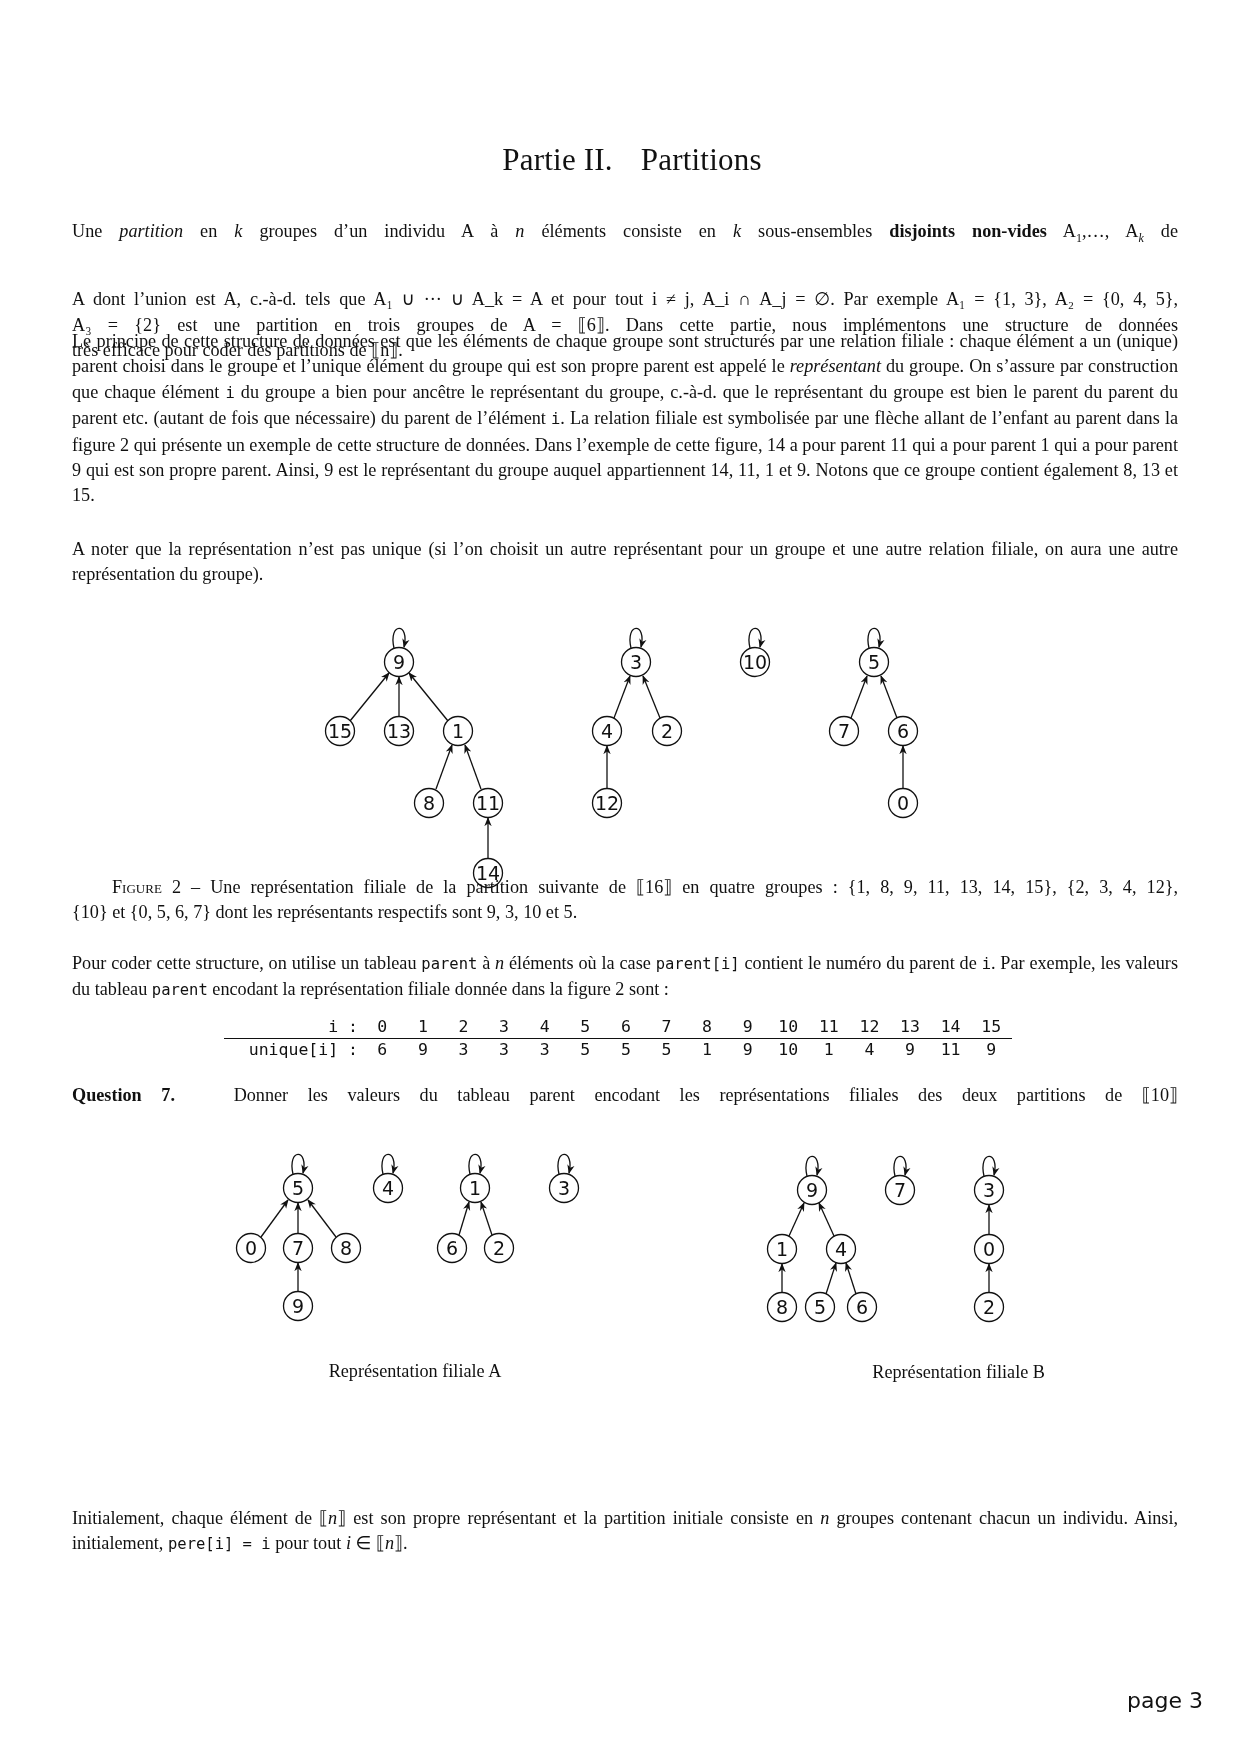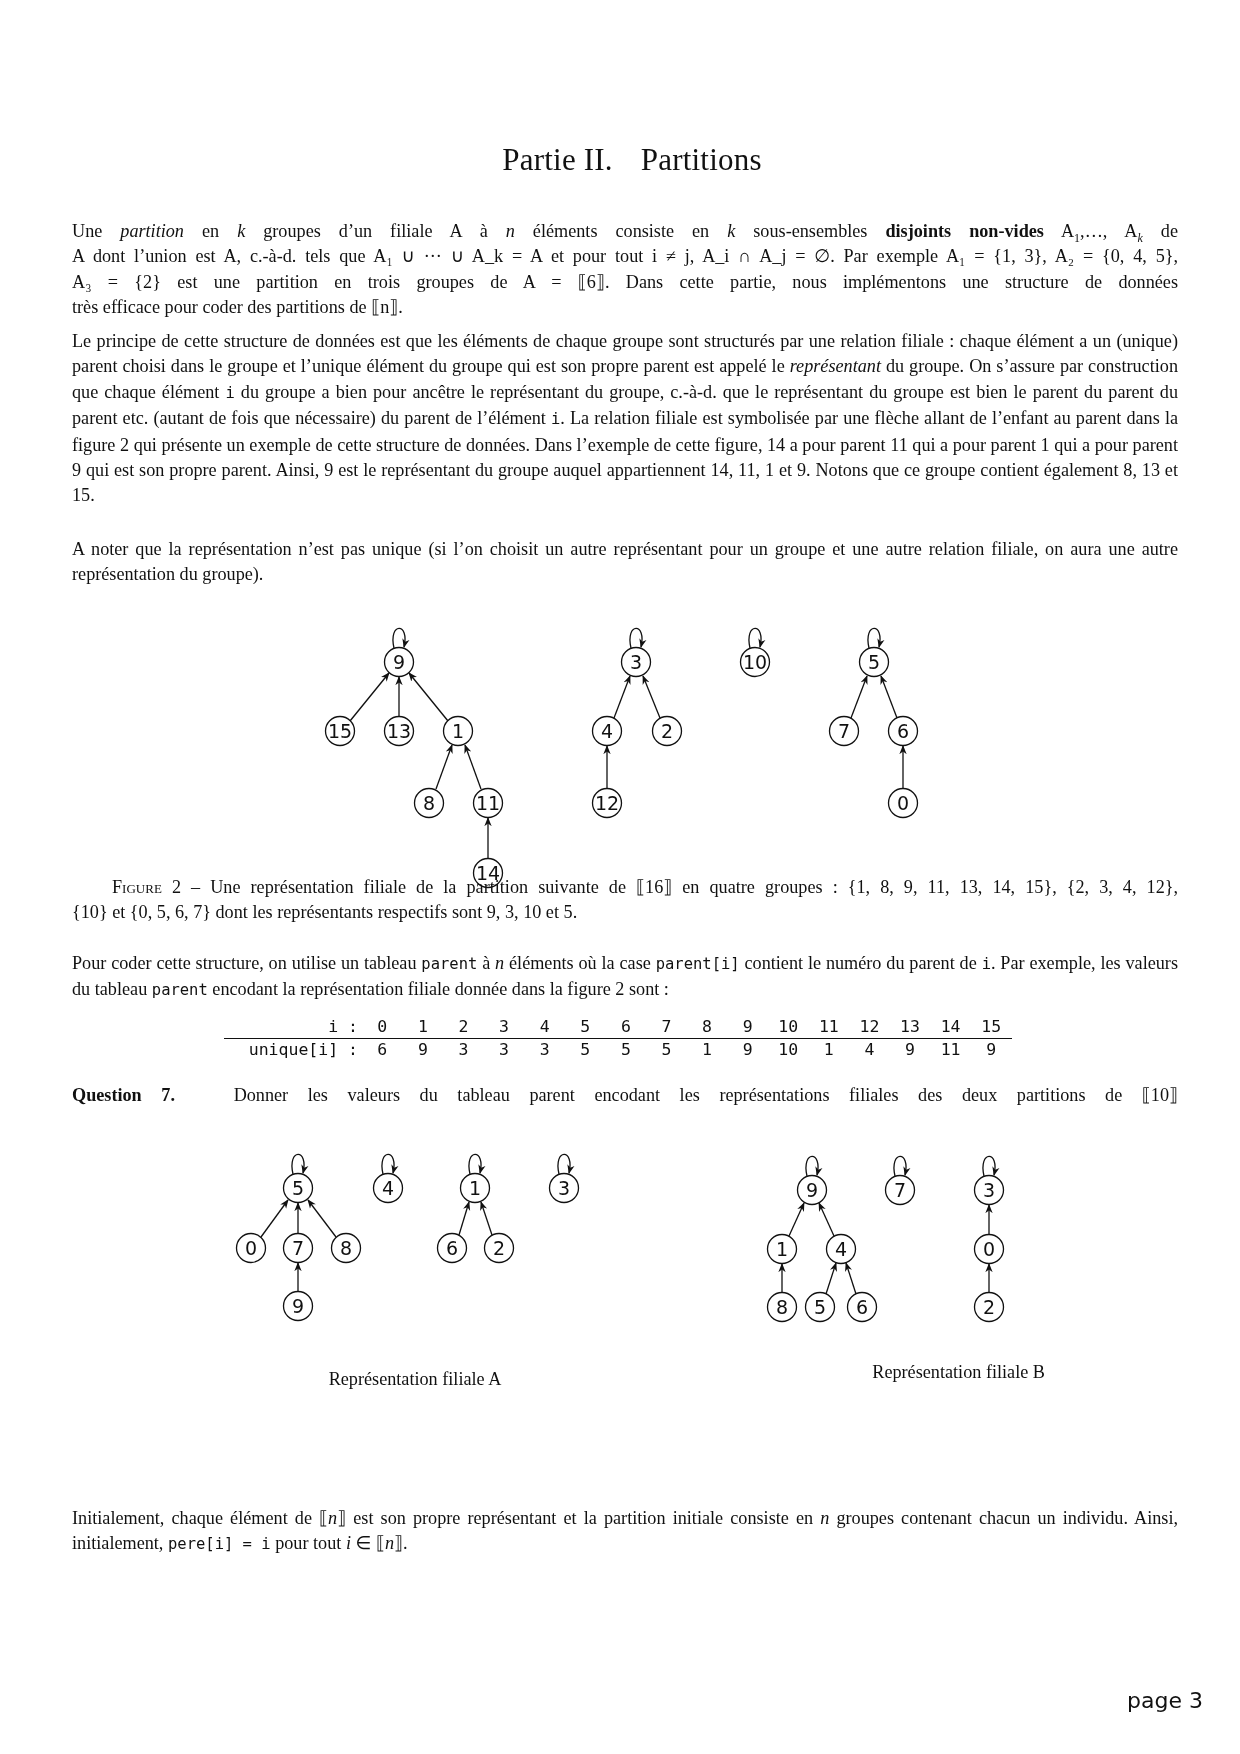--- a/index.html
+++ b/index.html
@@ -25,22 +25,22 @@
 </head>
 <body>
 
 <div class="page">
 
   <div class="title">
     <span class="num">Partie II.</span><span>Partitions</span>
   </div>
 
   <div class="para" style="top:219px;">
-    <div style="text-align:justify;text-align-last:justify;"><span>Une </span><i>partition</i><span> en </span><i>k</i><span> groupes d’un filiale A à </span><i>n</i><span> éléments consiste en </span><i>k</i><span> sous-ensembles </span><b>disjoints non-vides</b><span> A</span><sub>1</sub><span>,…, A</span><sub><i>k</i></sub><span> de</span></div>
-    <div style="text-align-last:justify;">A dont l’union est A, c.-à-d. tels que A₁ ∪ ··· ∪ A_k = A et pour tout i ≠ j, A_i ∩ A_j = ∅. Par exemple A₁ = {1, 3}, A₂ = {0, 4, 5},</div>
+    <div style="text-align:justify;text-align-last:justify;"><span>Une </span><i>partition</i><span> en </span><i>k</i><span> groupes d’un individu A à </span><i>n</i><span> éléments consiste en </span><i>k</i><span> sous-ensembles </span><b>disjoints non-vides</b><span> A</span><sub>1</sub><span>,…, A</span><sub><i>k</i></sub><span> de</span></div>
+    <div style="text-align-last:justify;margin-top:43px;">A dont l’union est A, c.-à-d. tels que A₁ ∪ ··· ∪ A_k = A et pour tout i ≠ j, A_i ∩ A_j = ∅. Par exemple A₁ = {1, 3}, A₂ = {0, 4, 5},</div>
     <div style="text-align-last:justify;">A₃ = {2} est une partition en trois groupes de A = ⟦6⟧. Dans cette partie, nous implémentons une structure de données</div>
     <div>très efficace pour coder des partitions de ⟦n⟧.</div>
   </div>
 
   <div class="para" style="top:329px;"><span>Le principe de cette structure de données est que les éléments de chaque groupe sont structurés par une relation filiale : chaque élément a un (unique) parent choisi dans le groupe et l’unique élément du groupe qui est son propre parent est appelé le </span><i>représentant</i><span> du groupe. On s’assure par construction que chaque élément </span><code>i</code><span> du groupe a bien pour ancêtre le représentant du groupe, c.-à-d. que le représentant du groupe est bien le parent du parent du parent etc. (autant de fois que nécessaire) du parent de l’élément </span><code>i</code><span>. La relation filiale est symbolisée par une flèche allant de l’enfant au parent dans la figure 2 qui présente un exemple de cette structure de données. Dans l’exemple de cette figure, 14 a pour parent 11 qui a pour parent 1 qui a pour parent 9 qui est son propre parent. Ainsi, 9 est le représentant du groupe auquel appartiennent 14, 11, 1 et 9. Notons que ce groupe contient également 8, 13 et 15.</span></div>
 
   <div class="para" style="top:537px;">A noter que la représentation n’est pas unique (si l’on choisit un autre représentant pour un groupe et une autre relation filiale, on aura une autre représentation du groupe).</div>
 
   <svg style="position:absolute;left:0;top:0;" width="1240" height="900">
     <defs>
@@ -234,19 +234,19 @@
         <text x="841" y="1249">4</text>
         <text x="989" y="1249">0</text>
         <text x="782" y="1307">8</text>
         <text x="820" y="1307">5</text>
         <text x="862" y="1307">6</text>
         <text x="989" y="1307">2</text>
       </g>
     </g>
   </svg>
 
-  <div class="caption-fig" style="left:265px;top:1361px;width:300px;text-align:center;margin-top:8px;">Représentation filiale A</div>
+  <div class="caption-fig" style="left:265px;top:1361px;width:300px;text-align:center;">Représentation filiale A</div>
   <div class="caption-fig" style="left:745px;top:1362px;width:300px;text-align:right;">Représentation filiale B</div>
 
   <div class="para" style="top:1506px;"><span>Initialement, chaque élément de ⟦</span><i>n</i><span>⟧ est son propre représentant et la partition initiale consiste en </span><i>n</i><span> groupes contenant chacun un individu. Ainsi, initialement, </span><code style="white-space:pre;">pere[i] = i</code><span> pour tout </span><i>i</i><span> ∈ ⟦</span><i>n</i><span>⟧.</span></div>
 
   <div class="pagenum">page 3</div>
 </div>
 
 </body></html>

